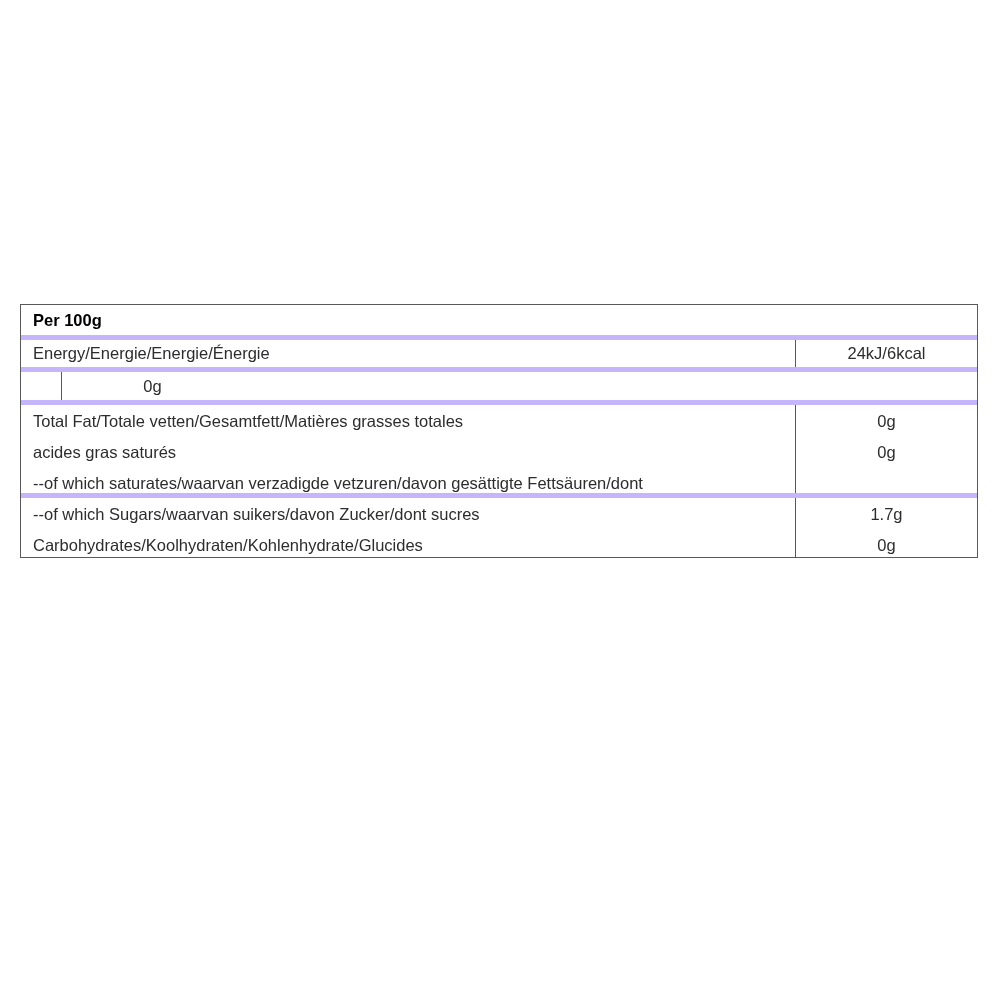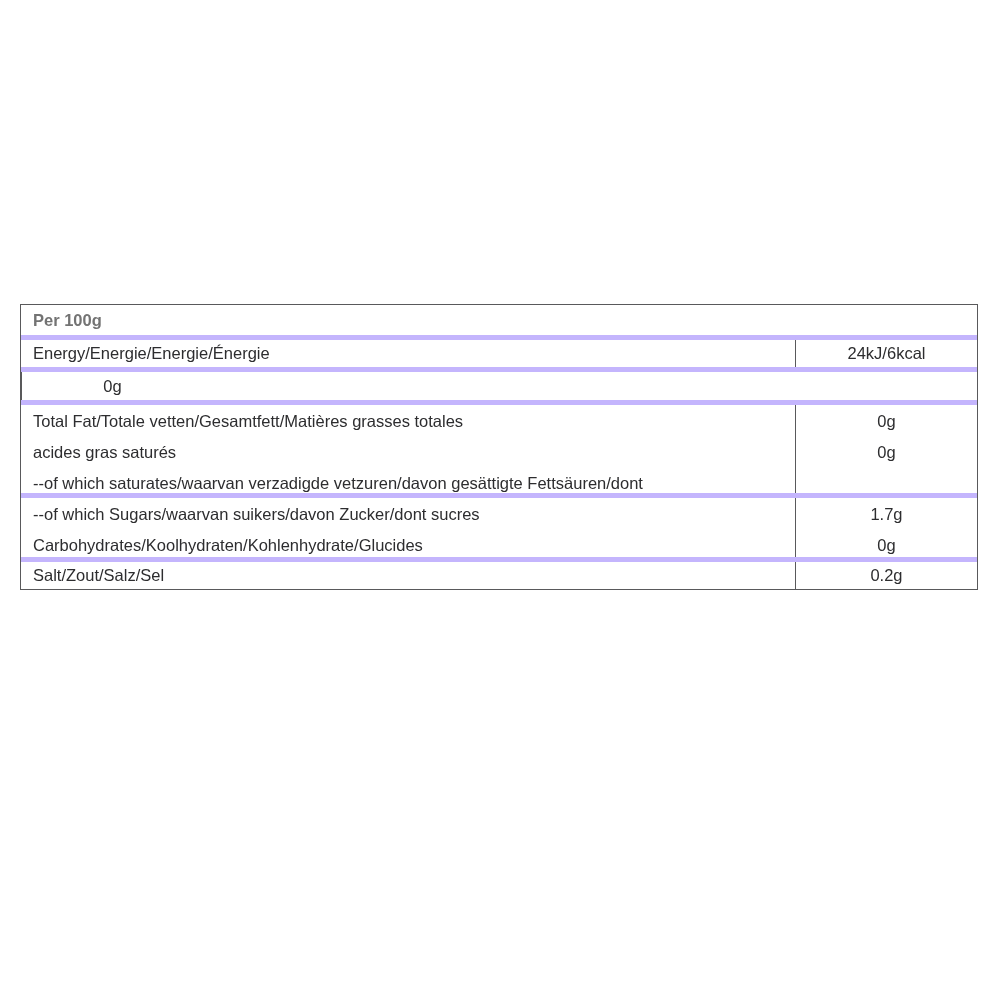--- a/index.html
+++ b/index.html
@@ -32,21 +32,21 @@
   }
   .row.first {
     border-top: none;
   }
   .hcell {
     flex: 1;
     display: flex;
     align-items: center;
     padding: 0 12px;
     font-weight: bold;
-    color: #737373;
+    color: #000000;
     text-align: right;
   }
   .lcell {
     flex: 1;
     display: flex;
     align-items: center;
     padding: 0 12px;
     box-sizing: border-box;
   }
   .lcell.multi {
@@ -55,20 +55,21 @@
     line-height: 31px;
   }
   .vcell {
     width: 182px;
     box-sizing: border-box;
     border-left: 1px solid #59595b;
     display: flex;
     align-items: center;
     justify-content: center;
     text-align: center;
+    margin-left: 40px;
   }
   .vcell.multi {
     display: block;
     padding-top: 1px;
     line-height: 31px;
   }
   .line { white-space: nowrap; }
 </style>
 </head>
 <body>
@@ -105,19 +106,15 @@
       <div class="lcell multi">
         <div class="line">--of which Sugars/waarvan suikers/davon Zucker/dont sucres</div>
         <div class="line">Carbohydrates/Koolhydraten/Kohlenhydrate/Glucides</div>
       </div>
       <div class="vcell multi">
         <div class="line">1.7g</div>
         <div class="line">0g</div>
       </div>
     </div>
 
-    <div class="row" style="height:32px">
-      <div class="lcell">Salt/Zout/Salz/Sel</div>
-      <div class="vcell">0.2g</div>
-    </div>
 
   </div>
 </div>
 
 </body></html>

